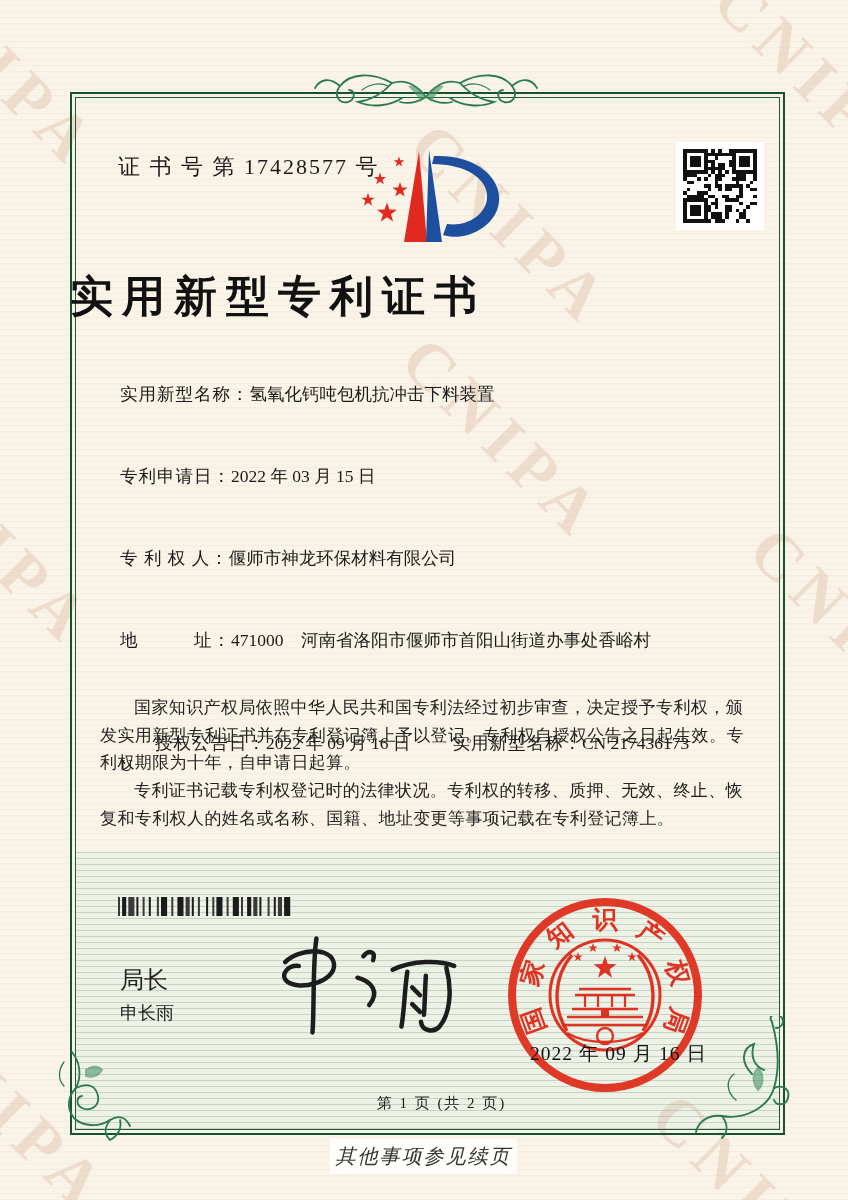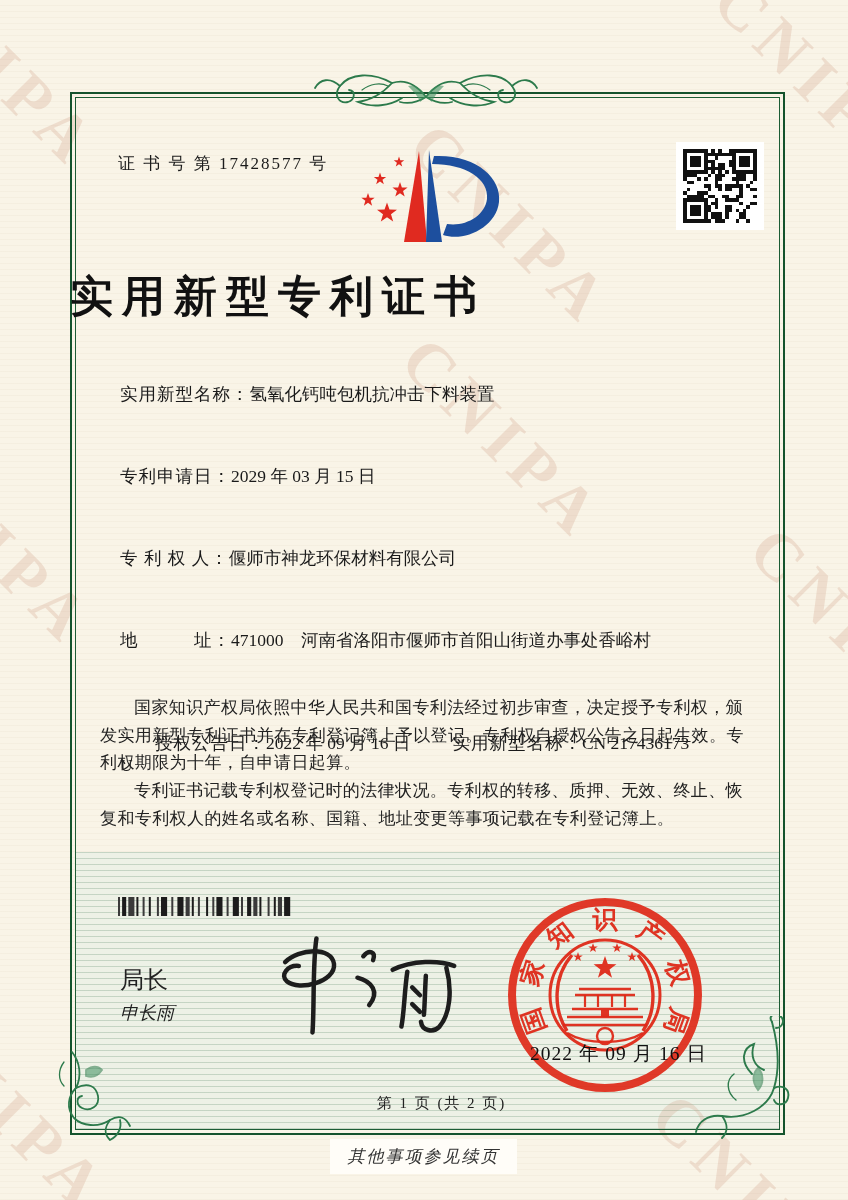--- a/index.html
+++ b/index.html
@@ -16,52 +16,52 @@
           #edf1e6;}
   
   .wm{position:absolute;z-index:2;font-weight:700;font-size:66px;letter-spacing:10px;
       color:rgba(202,140,112,0.22);transform:rotate(45deg);transform-origin:left top;
       white-space:nowrap;font-family:"Liberation Serif","DejaVu Serif",serif;}
   
   .frame{position:absolute;left:70px;top:92px;width:711px;height:1039px;
          border:2.6px solid #14532d;z-index:3;}
   .frame-inner{position:absolute;inset:3.2px;border:1.3px solid #1c5c34;}
   .content{position:absolute;inset:0;z-index:4;}
-  .cert-no{position:absolute;left:118px;top:152px;font-size:17px;letter-spacing:2px;color:#1b1b1b;}
+  .cert-no{position:absolute;left:118px;top:152px;font-size:22px;letter-spacing:2px;color:#1b1b1b;}
   .qr-box{position:absolute;left:676px;top:142px;width:88px;height:88px;background:#fff;
           display:flex;align-items:center;justify-content:center;}
   .logo{position:absolute;left:350px;top:146px;width:170px;height:108px;}
   .title{position:absolute;left:70px;top:268px;width:711px;text-align:left;
          font-size:43px;font-weight:700;letter-spacing:9px;color:#111;}
   .fields{position:absolute;left:120px;top:352px;width:580px;}
   .frow{height:52px;font-size:17.5px;color:#1a1a1a;white-space:pre-wrap;margin-top:30px;}
   .frow .lbl{letter-spacing:1px;}
   .pair2{margin-left:42px;}
   .paras{position:absolute;left:100px;top:694px;width:652px;font-size:17px;
          line-height:1.63;color:#222;letter-spacing:0.4px;}
   .paras p{margin:0;text-indent:2em;}
   .barcode{position:absolute;left:118px;top:897px;width:222px;height:19px;overflow:hidden;}
   .sig-title{position:absolute;left:120px;top:964px;font-size:24px;
              font-family:"Liberation Sans","DejaVu Sans",sans-serif;color:#222;}
   .sig-name{position:absolute;left:120px;top:1001px;font-size:18px;
-            font-family:"Liberation Sans","DejaVu Sans",sans-serif;color:#222;font-style:italic;}
+            font-family:"Liberation Sans","DejaVu Sans",sans-serif;color:#222;}
   .signature{position:absolute;left:248px;top:928px;}
   
   .seal{position:absolute;left:508px;top:898px;width:194px;height:194px;z-index:5;}
   .seal-ring{position:absolute;inset:0;border:8px solid rgba(222,41,24,0.92);border-radius:50%;}
   .seal-char{position:absolute;left:50%;top:50%;font-size:25px;font-weight:700;
              color:rgba(222,41,24,0.95);}
   .seal-emblem{position:absolute;left:50%;top:50%;transform:translate(-50%,-50%);}
   .seal-date{position:absolute;left:530px;top:1040px;z-index:6;font-size:19.5px;
              letter-spacing:1px;color:#111;white-space:nowrap;}
   .page-info{position:absolute;left:70px;top:1094px;width:711px;text-align:center;
              font-size:15px;letter-spacing:2px;color:#222;padding-left:16px;}
   .cont-box{position:absolute;left:330px;top:1139px;width:187px;height:35px;background:#fffdf8;
             display:flex;align-items:center;justify-content:center;z-index:4;}
-  .cont-box span{font-size:17px;font-style:italic;letter-spacing:2px;color:#333;}
+  .cont-box span{font-size:20px;font-style:italic;letter-spacing:2px;color:#333;}
   .orn{position:absolute;z-index:5;}
 </style>
 </head>
 <body>
 
 <div class="page">
 
   <div class="band"></div>
 
   <span class="wm" style="left:-65px;top:-50px;">CNIPA</span>
@@ -276,21 +276,21 @@
           <rect x="0" y="14" width="7" height="7" fill="#111"></rect>
           <rect x="1" y="15" width="5" height="5" fill="#fff"></rect>
           <rect x="2" y="16" width="3" height="3" fill="#111"></rect>
         </svg>
     </div>
 
     <div class="title">实用新型专利证书</div>
 
     <div class="fields">
       <div class="frow"><span class="lbl">实用新型名称：</span><span class="val">氢氧化钙吨包机抗冲击下料装置</span></div>
-      <div class="frow"><span class="lbl">专利申请日：</span><span class="val">2029 年 03 月 15 日</span></div>
+      <div class="frow"><span class="lbl">专利申请日：</span><span class="val">2022 年 03 月 15 日</span></div>
       <div class="frow"><span class="lbl">专 利 权 人：</span><span class="val">偃师市神龙环保材料有限公司</span></div>
       <div class="frow"><span class="lbl">地　　　址：</span><span class="val">471000　河南省洛阳市偃师市首阳山街道办事处香峪村</span></div>
       <div class="frow">
         <span class="lbl">授权公告日：</span><span class="val">2022 年 09 月 16 日</span><span class="lbl pair2">实用新型名称：</span><span class="val">CN 217436173 U</span>
       </div>
     </div>
 
     <div class="paras">
       <p>国家知识产权局依照中华人民共和国专利法经过初步审查，决定授予专利权，颁发实用新型专利证书并在专利登记簿上予以登记。专利权自授权公告之日起生效。专利权期限为十年，自申请日起算。</p>
       <p>专利证书记载专利权登记时的法律状况。专利权的转移、质押、无效、终止、恢复和专利权人的姓名或名称、国籍、地址变更等事项记载在专利登记簿上。</p>

